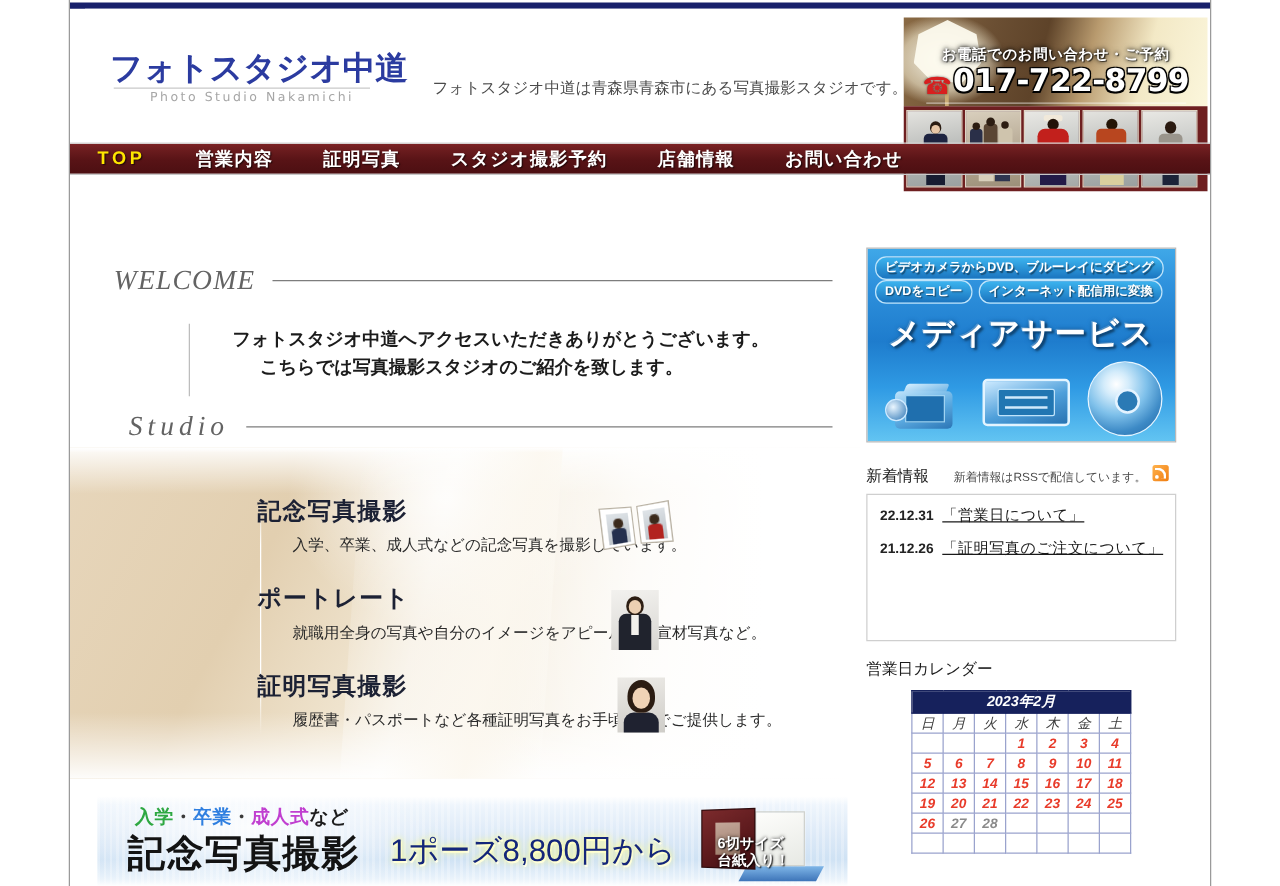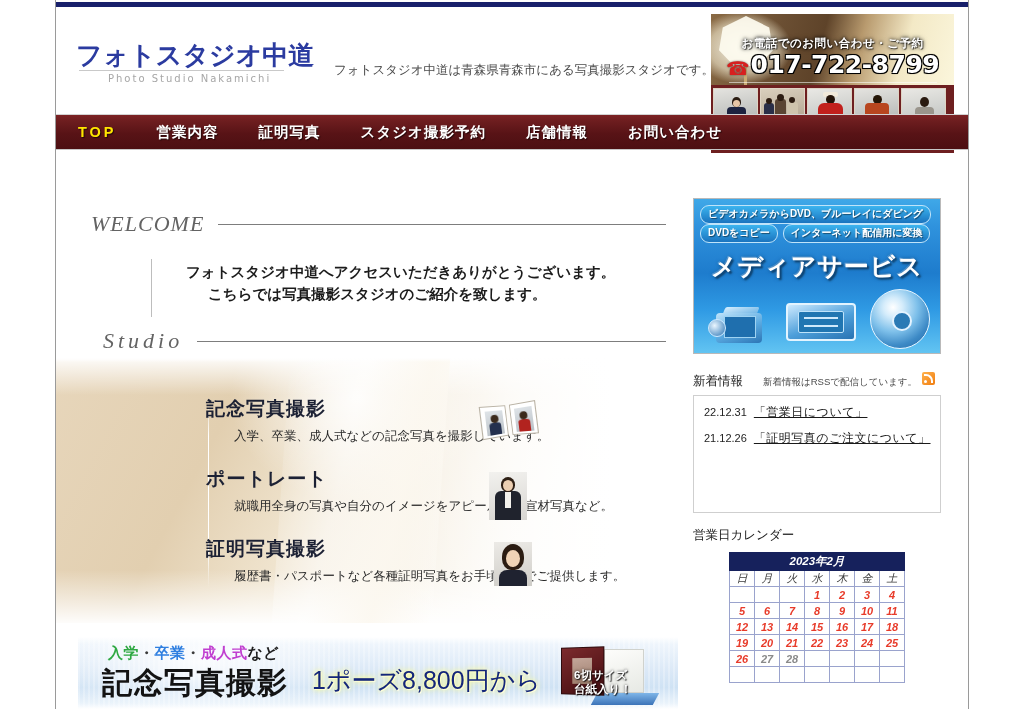--- a/index.html
+++ b/index.html
@@ -25,21 +25,21 @@
     box-sizing: border-box;
     overflow: hidden;
   }
   #topbar {
     position: absolute; left: 0; top: 2px;
     width: 914px; height: 5px;
     background: #18206b;
   }
   
   #header {
-    position: absolute; left: 0; top: 7px;
+    position: absolute; left: 12px; top: 7px;
     width: 912px; height: 105px;
     background: #ffffff;
   }
   #logo-wrap {
     position: absolute; left: 20px; top: 35px;
     width: 270px;
   }
   #logo-main {
     font-family: "DejaVu Sans", sans-serif;
     font-size: 26px; font-weight: bold;
@@ -157,21 +157,21 @@
   .t4 .s { left:13px; top:36px; width:19px; height:23px; background:#d9cf9e; }
   
   .t5 .h { left:18px; top:8px; width:9px; height:10px; background:#2a1a10; border-radius:50%; }
   .t5 .b { left:13px; top:18px; width:19px; height:22px; background:#9a958c; border-radius:4px 4px 1px 1px; }
   .t5 .sh { left:15px; top:38px; width:15px; height:10px; background:#b9b3a6; }
   .t5 .l { left:16px; top:47px; width:13px; height:12px; background:#1c2338; }
 
   
   #nav {
     position: absolute; left: 0; top: 114px;
-    width: 912px; height: 36px;
+    width: 912px; height: 26px;
     background: linear-gradient(180deg,#7c2224 0%, #6d1d1f 18%, #581316 55%, #4c0f12 100%);
     border-top: 1px solid #d3d3d3;
     border-bottom: 1px solid #c7c7c7;
     display: flex; align-items: center;
     box-sizing: border-box;
   }
   .nav-item {
     color: #ffffff;
     font-size: 14.5px; font-weight: bold;
     letter-spacing: 1px;
@@ -411,21 +411,21 @@
     border-right:2px solid #fff; border-top:2px solid #fff; border-radius:0 7px 0 0; }
   #news-box {
     margin-top: 5px;
     width: 248px; height: 118px;
     border: 1px solid #cfcfcf;
     box-sizing: border-box;
     background: #ffffff;
     padding: 8px 6px 0 10px;
   }
   .news-row { display: flex; align-items: baseline; margin-bottom: 9px; }
-  .news-date { font-size: 11px; font-weight: normal; color: #232323; white-space: nowrap; }
+  .news-date { font-size: 11px; font-weight: bold; color: #232323; white-space: nowrap; }
   .news-link {
     font-size: 12px; color: #1a1a1a; margin-left: 7px;
     text-decoration: underline; letter-spacing: .5px; cursor: pointer;
     white-space: nowrap;
   }
   #cal-title { margin-top: 14px; font-size: 12.5px; color: #1c1c1c; }
   #cal-wrap { margin-top: 8px; margin-left: 36px; font-style: italic; }
   table.cal { border-collapse: collapse; }
   table.cal td, table.cal th {
     width: 24px; height: 15px;

